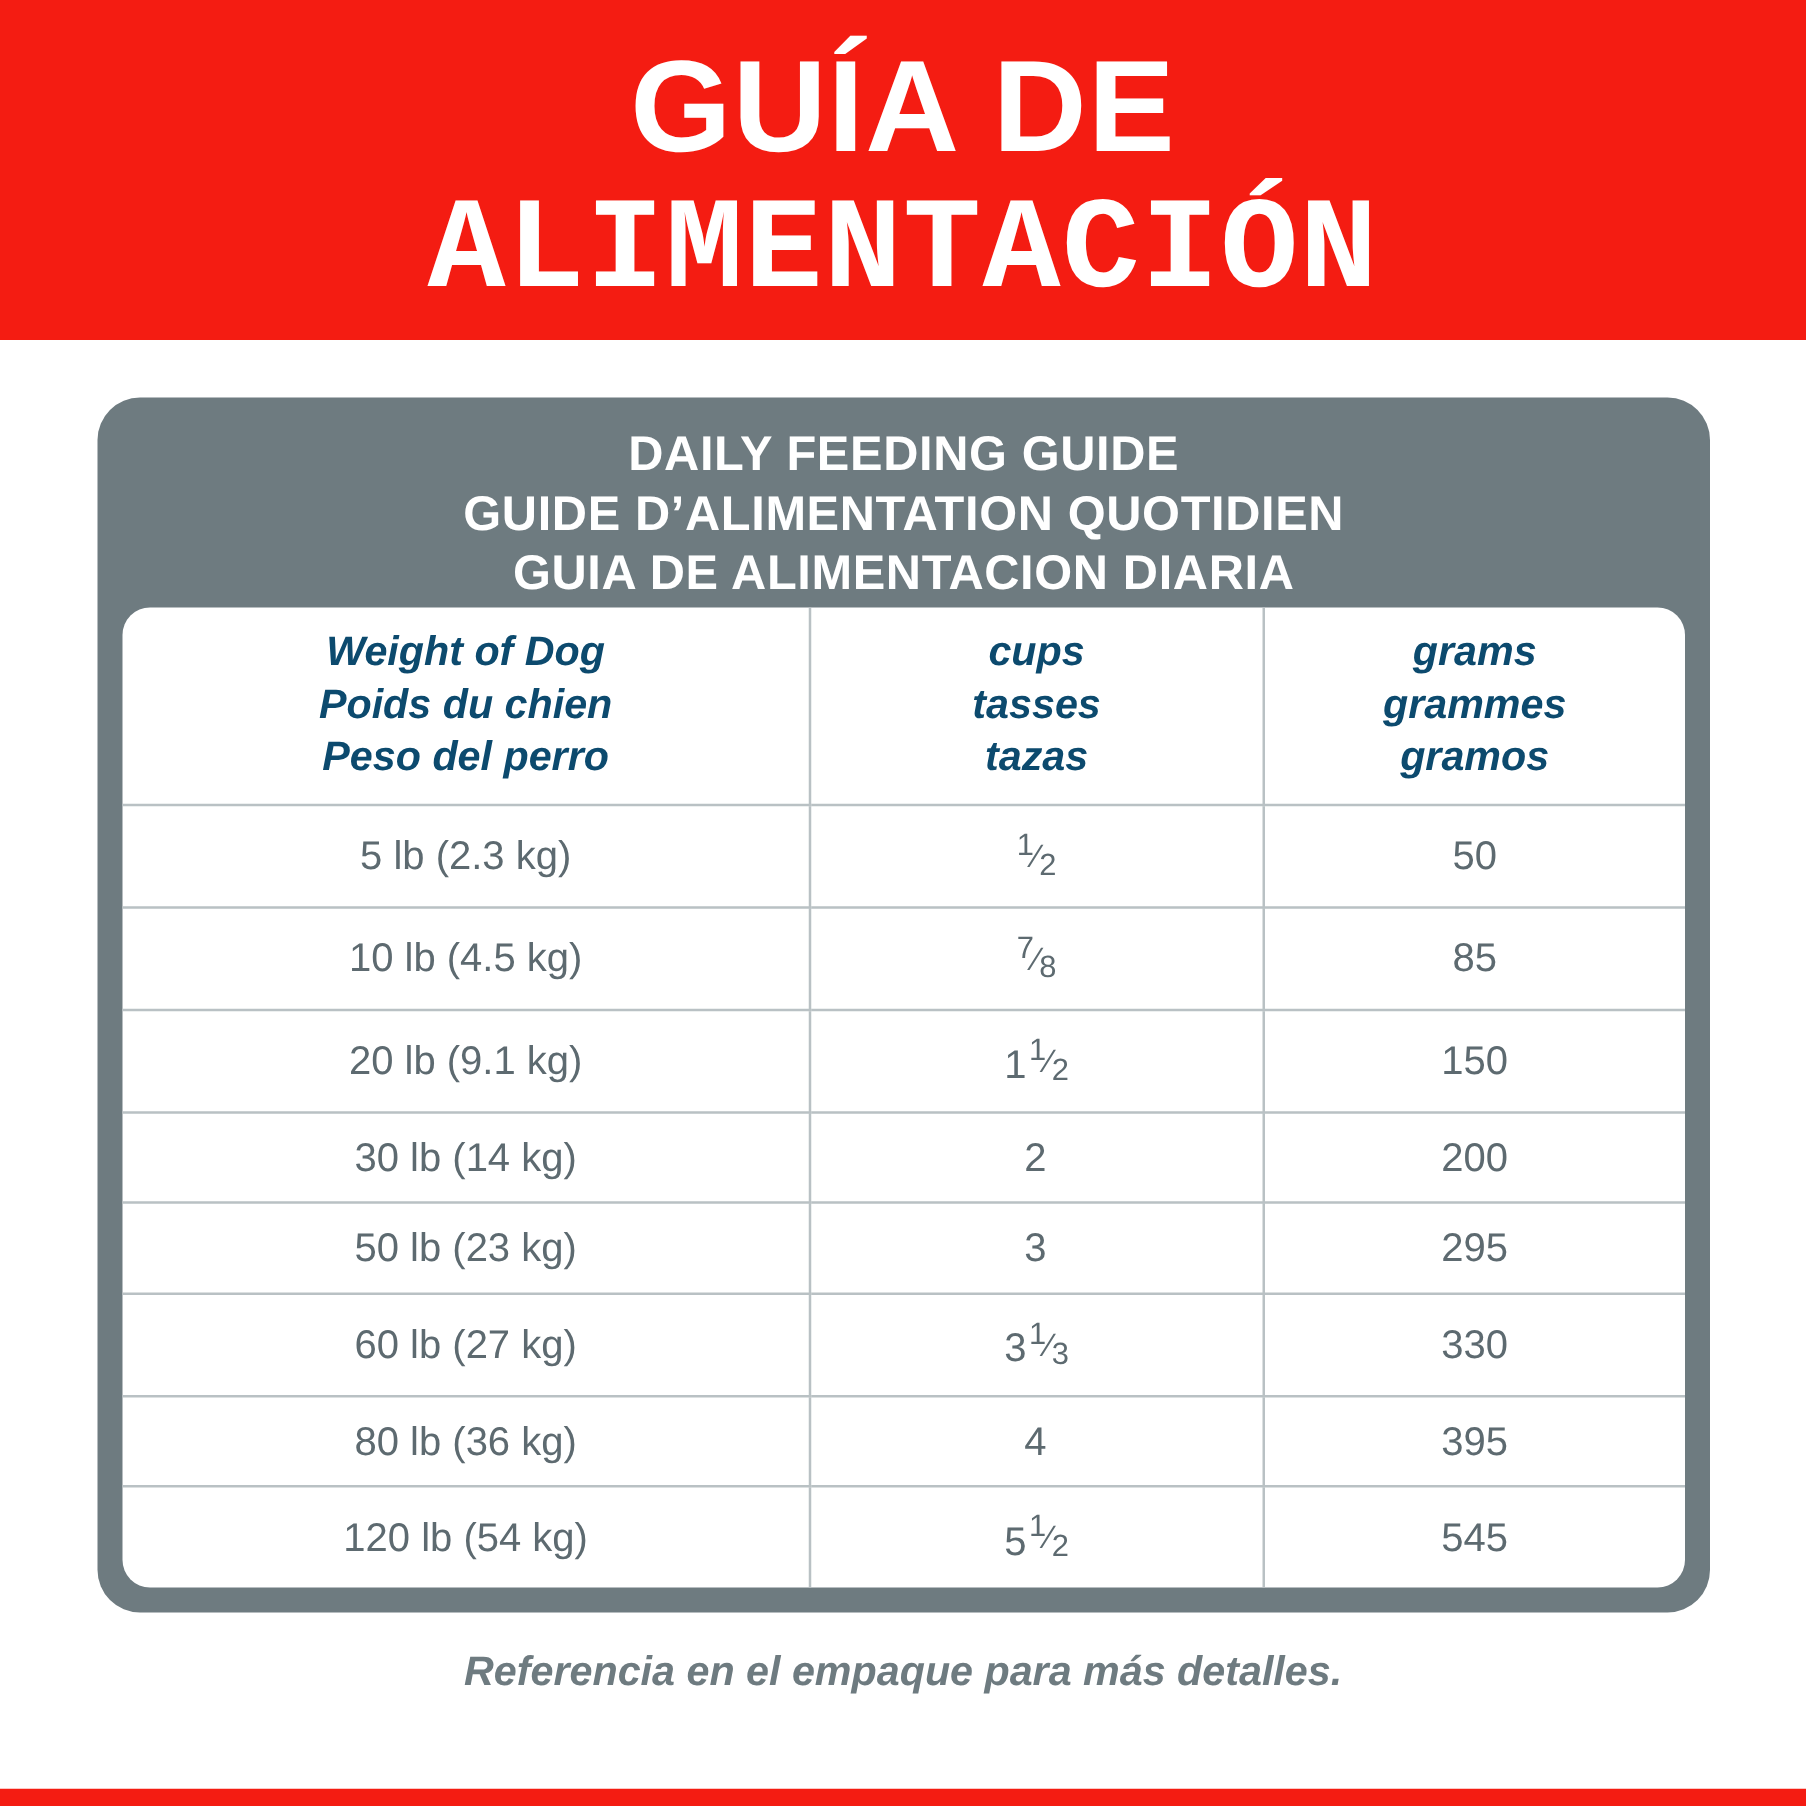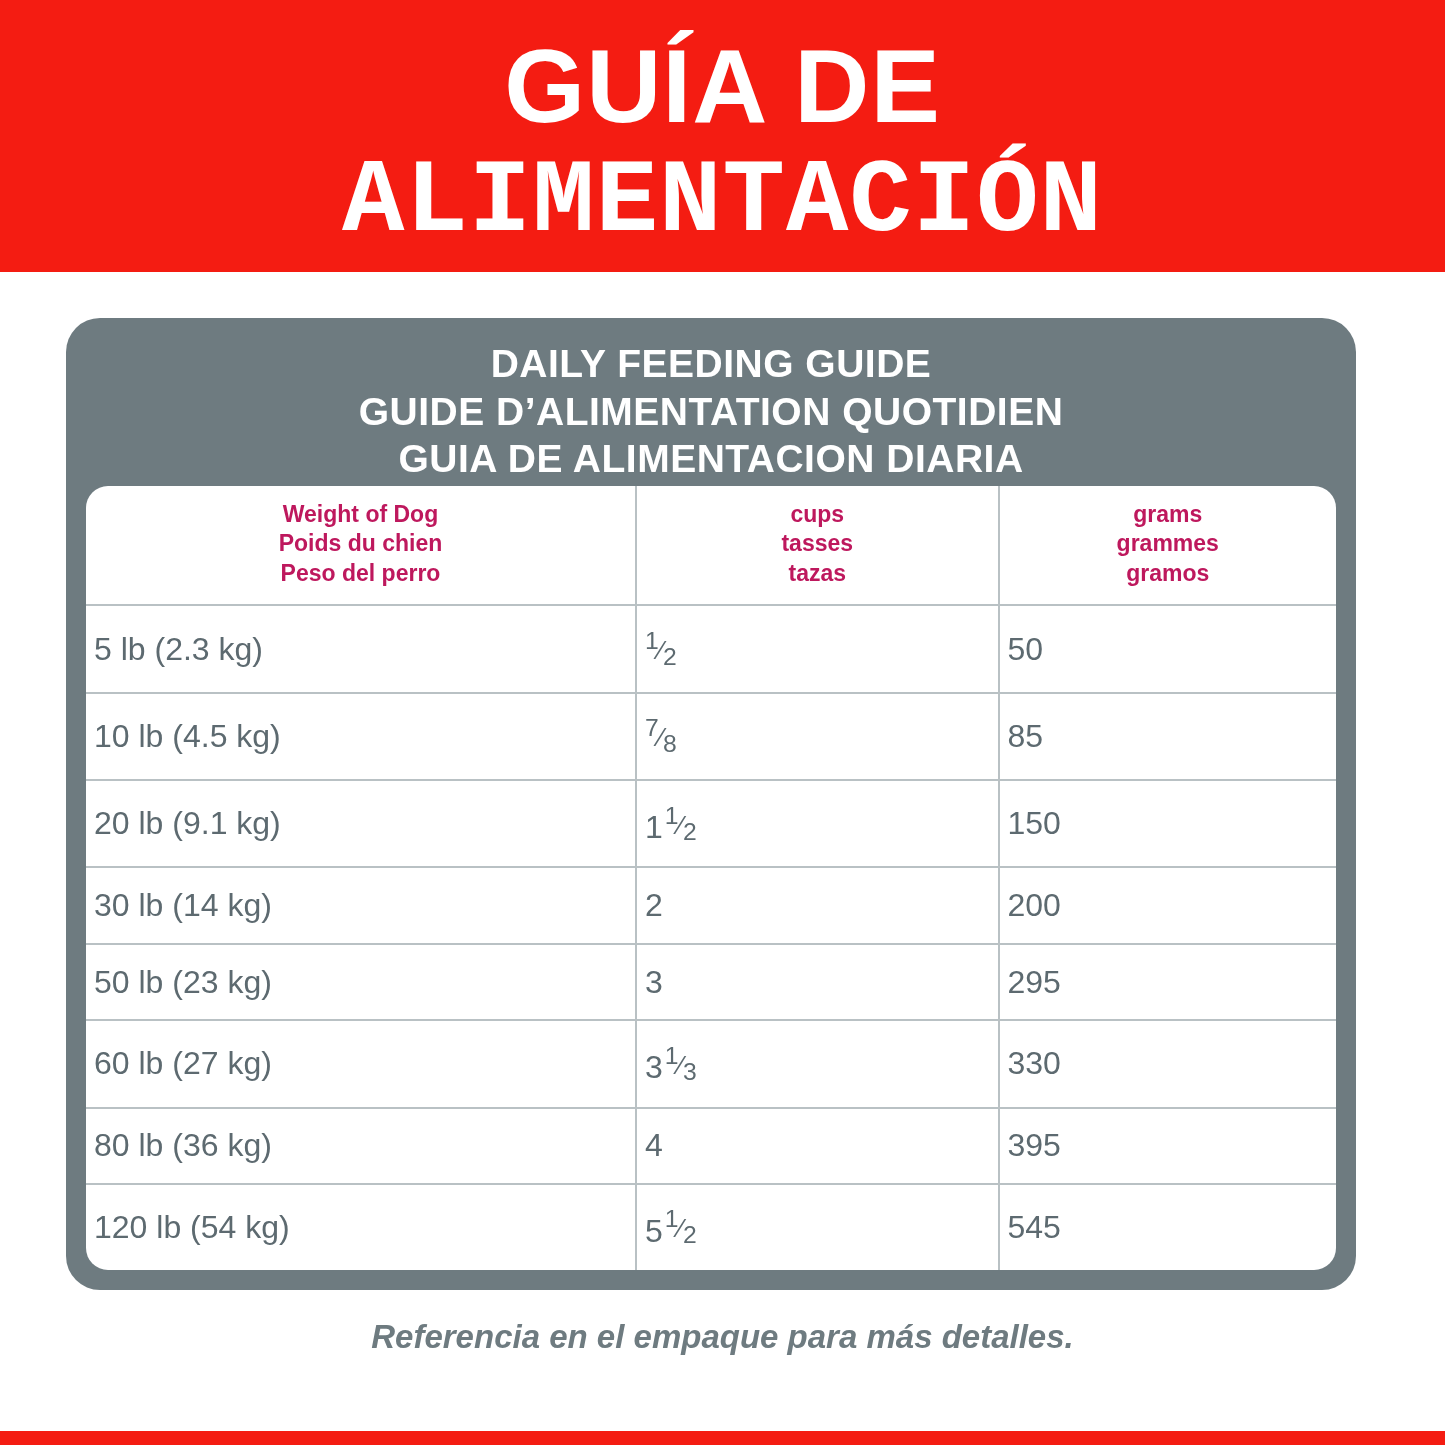--- a/index.html
+++ b/index.html
@@ -49,21 +49,21 @@
     left: 0;
     bottom: 0;
     width: 1445px;
     height: 14px;
     background: #f41c12;
   }
 
   
   .card {
     position: absolute;
-    left: 66px;
+    left: 78px;
     top: 318px;
     width: 1290px;
     height: 972px;
     background: #6e7b80;
     border-radius: 34px;
     box-sizing: border-box;
     padding: 0;
     overflow: hidden;
   }
   .card-title {
@@ -92,36 +92,38 @@
     width: 100%;
     height: 100%;
     border-collapse: collapse;
     table-layout: fixed;
   }
   table.feeding col.c1 { width: 44%; }
   table.feeding col.c2 { width: 29%; }
   table.feeding col.c3 { width: 27%; }
 
   table.feeding th {
-    color: #be185d;
-    font-weight: bold;
-    font-size: 23px;
+    color: #0c4a6e;
+    font-weight: bold;
+    font-size: 33px;
     line-height: 1.28;
     padding: 14px 8px 16px 8px;
     vertical-align: middle;
     text-align: center;
     border-right: 2px solid #b9c1c4;
     border-bottom: 2px solid #b9c1c4;
+    font-style: italic;
   }
   table.feeding th:last-child { border-right: none; }
   table.feeding th .hline { display: block; white-space: nowrap; }
 
   table.feeding td {
     color: #5d6a70;
     font-size: 32px;
+    text-align: center;
     vertical-align: middle;
     padding: 6px 8px;
     border-right: 2px solid #b9c1c4;
     border-bottom: 2px solid #b9c1c4;
     white-space: nowrap;
   }
   table.feeding td:last-child { border-right: none; }
   table.feeding tr:last-child td { border-bottom: none; }
 
   .frac {

